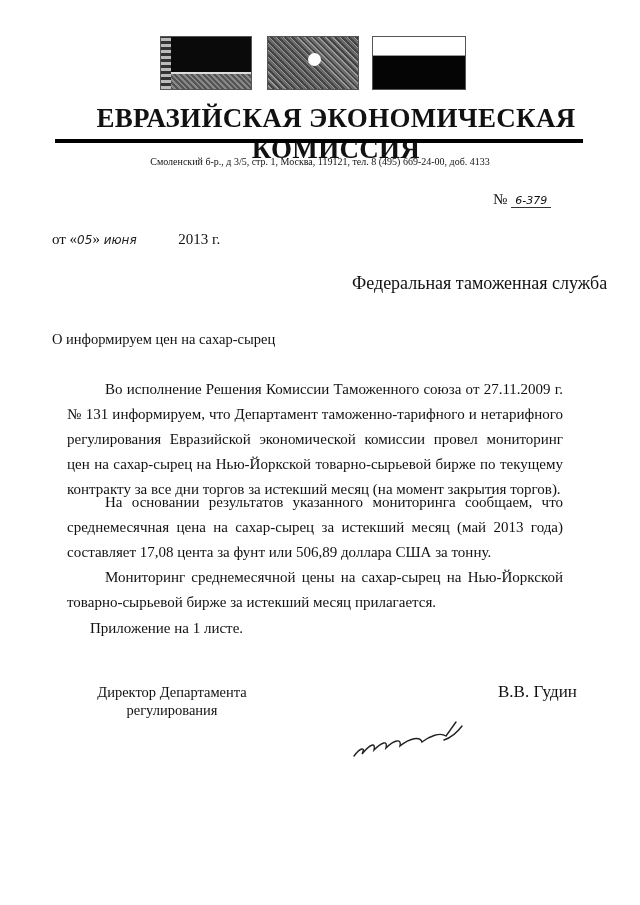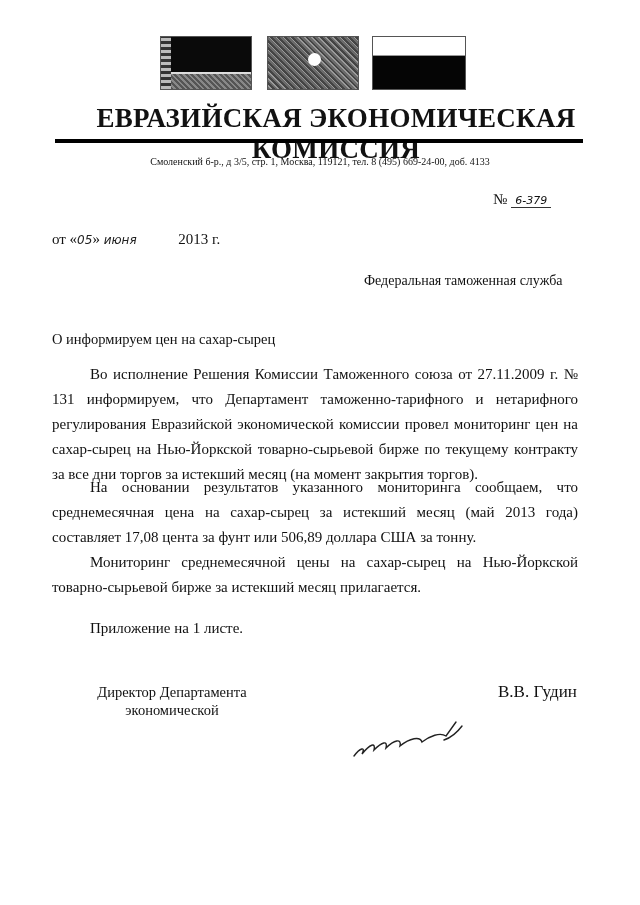--- a/index.html
+++ b/index.html
@@ -27,25 +27,25 @@
     .rule { left: 55px; width: 528px; top: 139px; height: 4px; background: #000; }
     .address { left: 0; width: 640px; top: 156px; text-align: center; font-size: 10px; }
 
     .date-line { left: 52px; top: 191px; font-size: 15px; margin-top: 40px; }
     .date-line .hand { font-family: "DejaVu Sans", sans-serif; font-style: italic; font-size: 12px; color: #222; }
     .date-line .year { margin-left: 38px; }
     .doc-number { left: 493px; top: 191px; font-size: 15px; }
     .doc-number .hand { font-family: "DejaVu Sans", sans-serif; font-style: italic; font-size: 11px;
        display: inline-block; border-bottom: 1px solid #333; padding: 0 4px; margin-left: 4px; }
 
-    .recipient { left: 364px; top: 273px; font-size: 14px; }
+    .recipient { left: 352px; top: 273px; font-size: 18px; }
     .subject { left: 52px; top: 331px; font-size: 14.5px; }
 
     .body-text { left: 52px; width: 526px; font-size: 15px; line-height: 25px; text-align: justify; }
-    .body-text p { margin: 0; text-indent: 38px; }
+    .body-text p { margin: 15px; text-indent: 38px; }
     .p1 { top: 362px; }
     .p2 { top: 475px; }
     .p3 { top: 550px; }
     .attachment { left: 90px; top: 620px; font-size: 15px; }
 
     .sign-block { left: 44px; width: 256px; top: 683px; font-size: 14.5px; line-height: 18px; text-align: center; }
     .signature { left: 352px; top: 718px; width: 120px; height: 45px; }
     .signer { left: 498px; top: 682px; font-size: 17px; }
   </style>
 </head>
@@ -87,20 +87,20 @@
   <p>На основании результатов указанного мониторинга сообщаем, что среднемесячная цена на сахар-сырец за истекший месяц (май 2013 года) составляет 17,08 цента за фунт или 506,89 доллара США за тонну.</p>
 </div>
 <div class="abs body-text p3">
   <p>Мониторинг среднемесячной цены на сахар-сырец на Нью-Йоркской товарно-сырьевой бирже за истекший месяц прилагается.</p>
 </div>
 
 <div class="abs attachment">Приложение на 1 листе.</div>
 
 <div class="abs sign-block">
   <div>Директор Департамента</div>
-  <div>экономической</div>
+  <div>регулирования</div>
 </div>
 
 <svg class="abs signature" viewBox="0 0 120 45">
   <path d="M2 38 C8 30, 14 28, 10 36 C18 26, 24 24, 22 32 C30 24, 36 22, 34 30 C42 22, 50 20, 48 28 C58 20, 68 18, 70 24 C78 18, 88 14, 94 18 L104 4 M92 22 C98 20, 104 16, 110 8" fill="none" stroke="#222" stroke-width="1.4" stroke-linecap="round"></path>
 </svg>
 
 <div class="abs signer">В.В. Гудин</div>
 
 </body></html>

